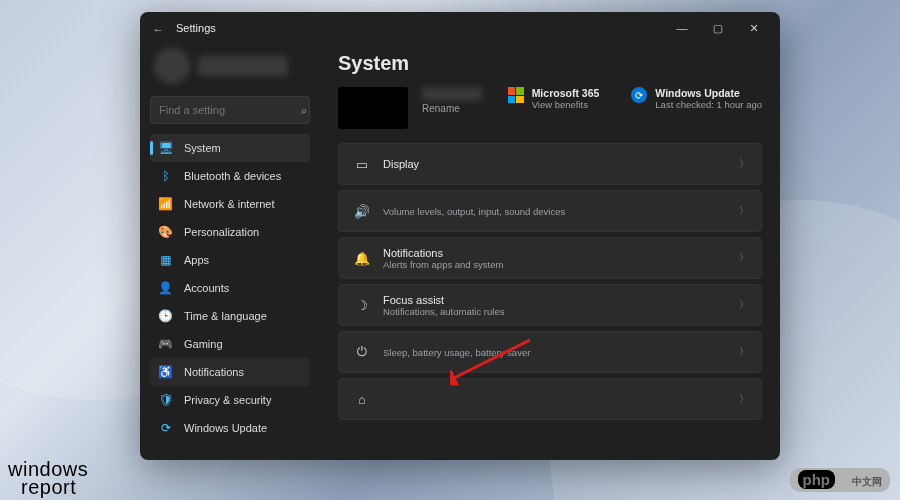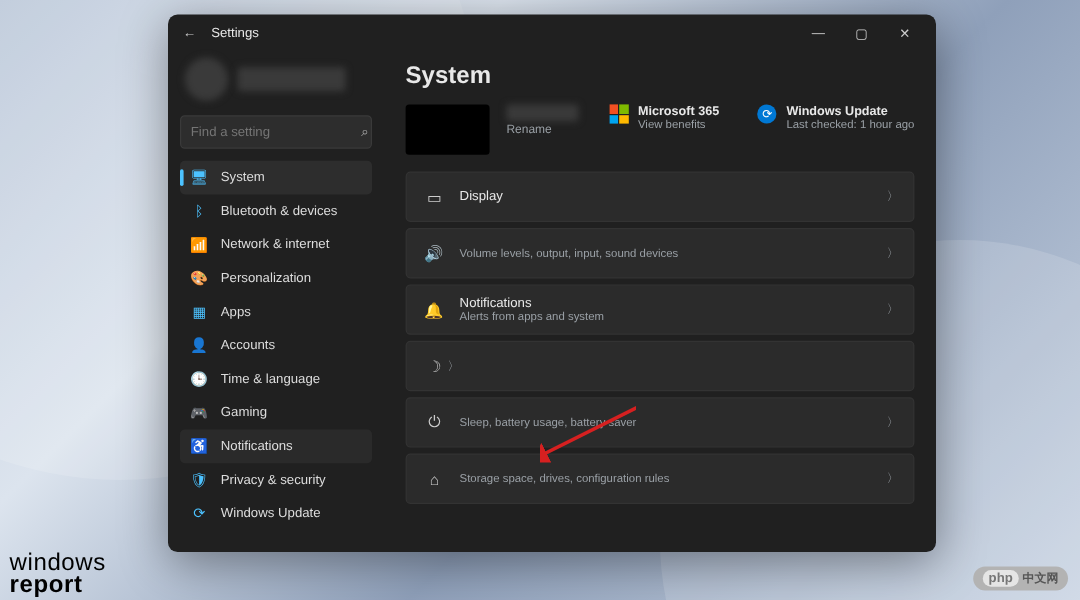--- a/index.html
+++ b/index.html
@@ -48,23 +48,23 @@
   .ictext .t1 { font-size:10.5px; font-weight:600; }
   .ictext .t2 { font-size:9.5px; color:#9aa0a6; }
   .card { background:#2b2b2b; border:1px solid #333; border-radius:4px; height:42px; display:flex; align-items:center; padding:0 12px; margin-bottom:5px; cursor:pointer; }
   .cicon { width:22px; color:#ccc; font-size:13px; display:flex; justify-content:center; }
   .ctext { margin-left:10px; flex:1; }
   .ctext .t1 { font-size:11px; }
   .ctext .t2 { font-size:9.5px; color:#9aa0a6; }
   .chev { color:#9aa0a6; font-size:10px; }
   .arrow { position:absolute; left:450px; top:320px; pointer-events:none; }
   .watermark-l { position:absolute; left:8px; bottom:4px; font-size:20px; font-weight:300; color:#000000; line-height:0.9; letter-spacing:0.5px; }
-  .watermark-l b { font-weight:700; display:block; }
+  .watermark-l b { font-weight:400; display:block;margin-left:13px; }
   .watermark-r { position:absolute; right:10px; bottom:8px; background:#b3b3b3; color:#555; padding:3px 8px; border-radius:10px; font-size:10px; font-weight:600; }
-  .watermark-r .p { background:#e5e5e5; color:#777; padding:1px 5px; border-radius:8px; margin-right:3px; font-size:11px; }
+  .watermark-r .p { background:#000000; color:#777; padding:1px 5px; border-radius:8px; margin-right:17px; font-size:15px; }
 
   
   .ic-blue{color:#4cc2ff;} .ic-yellow{color:#f0c23a;}
 </style>
 </head>
 <body>
 
 <div class="bgshape" style="width:600px;height:600px;left:-200px;top:-200px;"></div>
 <div class="bgshape" style="width:500px;height:500px;right:-150px;bottom:-200px;"></div>
 
@@ -185,33 +185,36 @@
           <div class="card">
             <div class="cicon">🔔</div>
     <div class="ctext">
               <div class="t1">Notifications</div>
     <div class="t2">Alerts from apps and system</div>
             </div>
     <div class="chev">〉</div>
           </div>
           <div class="card">
             <div class="cicon">☽</div>
+    <div class="ctext">
+              <div class="t1">Focus assist</div>
+    <div class="t2">Notifications, automatic rules</div>
+            </div>
     <div class="chev">〉</div>
           </div>
           <div class="card">
             <div class="cicon">⏻</div>
     <div class="ctext">
     <div class="t2">Sleep, battery usage, battery saver</div>
             </div>
     <div class="chev">〉</div>
           </div>
           <div class="card">
             <div class="cicon">⌂</div>
     <div class="ctext">
-    <div class="t2">Storage space, drives, configuration rules</div>
             </div>
     <div class="chev">〉</div>
           </div>
         </div>
     </div>
   </div>
 </div>
 
 <svg class="arrow" width="80" height="70">
   <defs>

